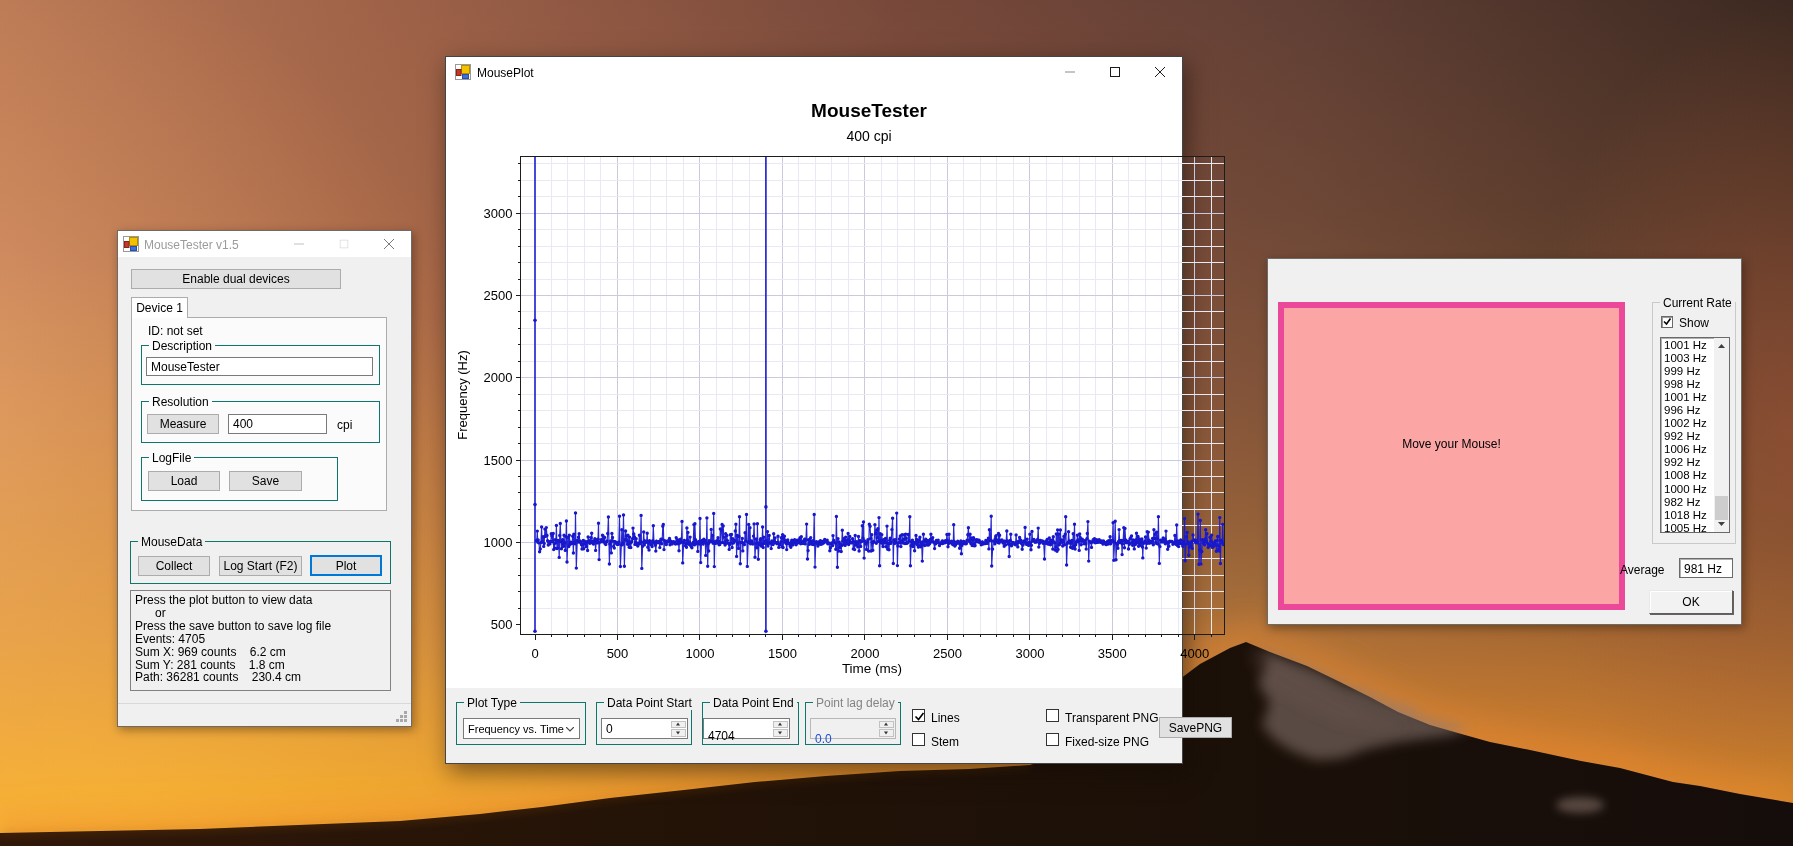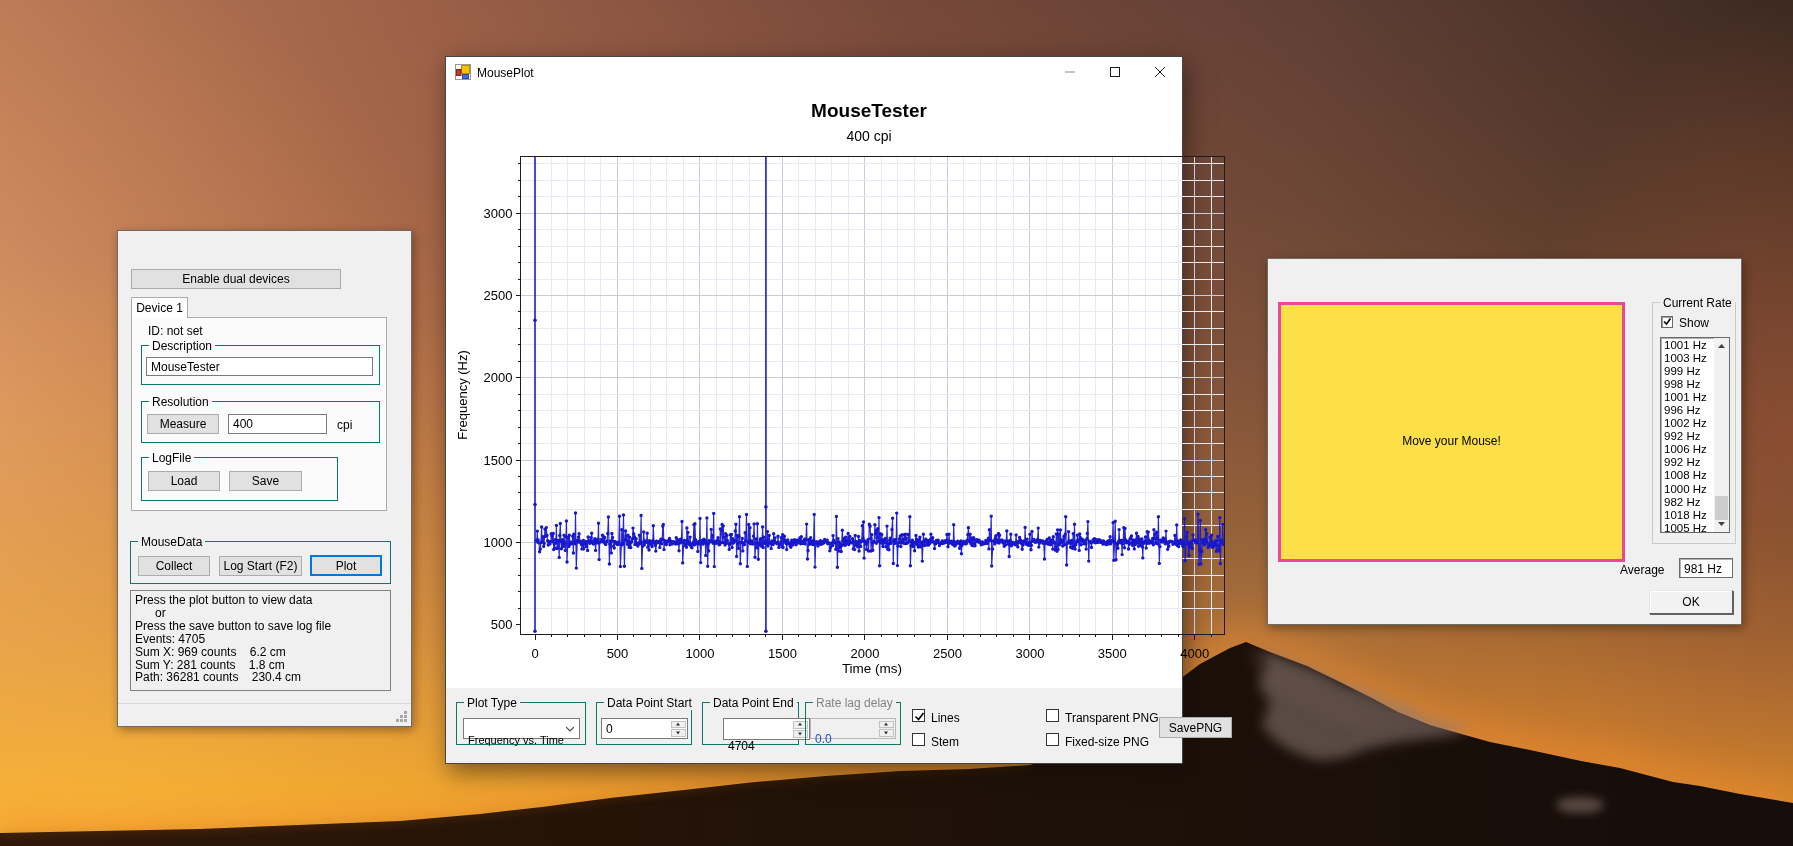--- a/index.html
+++ b/index.html
@@ -86,20 +86,46 @@
 <rect width="1793" height="846" fill="url(#rglow)"></rect>
 <rect width="1793" height="846" fill="url(#redge)"></rect>
 <path d="M0,833 L200,829 L400,821 L480,814 L542,807 L610,798 L684,790 L755,782 L826,776 L900,771 L969,769 L1030,765 L1080,749 L1120,723 L1160,694 L1200,664 L1230,648 L1246,642 L1270,652 L1307,666 L1340,682 L1370,697 L1398,712 L1430,725 L1465,735 L1490,742 L1530,750 L1581,761 L1620,768 L1673,782 L1700,786 L1740,794 L1793,803" fill="none" stroke="#ef8c2e" stroke-width="40" stroke-opacity="0.38" filter="url(#b14)"></path>
 <path d="M0,833 L200,829 L400,821 L480,814 L542,807 L610,798 L684,790 L755,782 L826,776 L900,771 L969,769 L1030,765 L1080,749 L1120,723 L1160,694 L1200,664 L1230,648 L1246,642 L1270,652 L1307,666 L1340,682 L1370,697 L1398,712 L1430,725 L1465,735 L1490,742 L1530,750 L1581,761 L1620,768 L1673,782 L1700,786 L1740,794 L1793,803 L1793,846 L0,846 Z" fill="url(#mnt)"></path>
 <path d="M0,833 L200,829 L400,821 L480,814 L542,807 L610,798 L684,790 L755,782 L826,776 L900,771 L969,769 L1030,765" fill="none" stroke="#a85a1e" stroke-width="2.5" stroke-opacity="0.5" filter="url(#b4)"></path>
 <path d="M1246,642 L1262,650 L1268,665 L1258,684 L1270,703 L1262,726 L1276,741 L1294,752 L1316,760 L1342,758 L1366,749 L1398,742 L1428,738 L1452,735 L1470,728 L1448,722 L1424,716 L1410,706 L1388,700 L1366,690 L1344,684 L1322,672 L1300,664 L1278,656 Z" fill="#8d7a72" fill-opacity="0.55" filter="url(#b6)"></path>
 <path d="M1250,648 L1290,668 L1330,690 L1372,712 L1410,728 L1380,730 L1340,724 L1300,706 L1268,686 L1252,664 Z" fill="#6b5850" fill-opacity="0.25" filter="url(#b6)"></path>
 <ellipse cx="1580" cy="805" rx="24" ry="8" fill="#8a756b" fill-opacity="0.55" filter="url(#b4)"></ellipse>
 </svg>
 <div class="win" id="w1" style="left:117px;top:230px;width:295px;height:497px;border:1px solid #6e6a66;box-shadow:2px 3px 9px rgba(30,15,5,.4)">
+ <div class="cap" style="height:26px">
+  <svg style="position:absolute;left:5px;top:5px" width="16" height="16" viewBox="0 0 16 16">
+          <rect x="0.5" y="0.5" width="15" height="15" fill="#fff" stroke="#9a9a9a"></rect>
+          <rect x="6.5" y="1.5" width="8" height="8" fill="#f2c200" stroke="#b78d00"></rect>
+          <rect x="1.5" y="5.5" width="4.5" height="6" fill="#c0392b" stroke="#8e2418"></rect>
+          <rect x="7.5" y="10.5" width="6" height="4" fill="#3f6fd8" stroke="#2a4ea8"></rect>
+        </svg>
+  <span class="ttl" style="left:26px;top:7px;color:#9b9b9b">MouseTester v1.5</span>
+  <div class="capbtns" style="height:26px">
+   <span class="cb">
+            <svg width="10" height="1">
+              <path d="M0 .5h10" stroke="#848484"></path>
+            </svg>
+          </span>
+   <span class="cb">
+            <svg width="9" height="9">
+              <rect x=".5" y=".5" width="8" height="8" fill="none" stroke="#d9d9d9"></rect>
+            </svg>
+          </span>
+   <span class="cb">
+            <svg width="10" height="10">
+              <path d="M0 0l10 10M10 0l-10 10" stroke="#7a7a7a"></path>
+            </svg>
+          </span>
+  </div>
+ </div>
  <div style="position:absolute;left:0;top:26px;right:0;bottom:0;background:#f0f0f0">
   <div class="btn" style="left:13px;top:12px;width:210px;height:20px">Enable dual devices</div>
   <div style="position:absolute;left:13px;top:40px;width:57px;height:21px;background:#fff;border:1px solid #acacac;border-bottom:none;font-size:12px;text-align:center;padding-top:3px;z-index:2">Device 1</div>
   <div style="position:absolute;left:13px;top:60px;width:256px;height:194px;background:#fbfbfb;border:1px solid #acacac">
    <div class="lbl" style="left:16px;top:6px">ID: not set</div>
    <div class="gb" style="left:9px;top:27px;width:239px;height:40px;background:#fbfbfb">
             <i style="background:#fbfbfb">Description</i>
     <div class="tb" style="left:4px;top:11px;width:227px;height:19px">MouseTester</div>
    </div>
    <div class="gb" style="left:9px;top:83px;width:239px;height:42px;background:#fbfbfb">
@@ -332,42 +358,42 @@
             <line x1="72.0" y1="76.83" x2="74.5" y2="76.83" stroke="#1c1c1c" stroke-width="1"></line>
           </g>
           <text x="426" y="585.5" text-anchor="middle" font-size="13.5">Time (ms)</text>
           <text x="21" y="308" text-anchor="middle" font-size="13" transform="rotate(-90 21 308)">Frequency (Hz)</text>
           <text x="423" y="30" text-anchor="middle" font-size="19" font-weight="bold">MouseTester</text>
           <text x="423" y="54" text-anchor="middle" font-size="14">400 cpi</text>
         </svg></div>
  <div style="position:absolute;left:0;top:631px;right:0;bottom:0;background:#f0f0f0">
   <div class="gb" style="left:10px;top:14px;width:130px;height:43px">
           <i style="background:#f0f0f0">Plot Type</i>
-   <div class="tb" style="left:6px;top:15px;width:117px;height:21px;padding-top:15px;font-size:11px">Frequency vs. Time
+   <div class="tb" style="left:6px;top:15px;width:117px;height:21px;padding-top:4px;font-size:11px">Frequency vs. Time
     <svg style="position:absolute;right:5px;top:8px" width="8" height="5">
               <path d="M0 0l4 4 4-4" fill="none" stroke="#444" stroke-width="1.2"></path>
             </svg>
    </div>
   </div>
   <div class="gb" style="left:150px;top:14px;width:96px;height:43px">
           <i style="background:#f0f0f0">Data Point Start</i>
    <div class="tb" style="left:4px;top:15px;width:87px;height:21px;padding-top:3px">0<span class="spin">
               <span class="up"></span>
               <span class="dn"></span>
             </span></div>
   </div>
   <div class="gb" style="left:256px;top:14px;width:97px;height:43px">
           <i style="background:#f0f0f0">Data Point End</i>
-   <div class="tb" style="left:20px;top:15px;width:87px;height:21px;padding-top:20px">4704<span class="spin">
+   <div class="tb" style="left:0;top:15px;width:87px;height:21px;padding-top:10px">4704<span class="spin">
               <span class="up"></span>
               <span class="dn"></span>
             </span></div>
   </div>
   <div class="gb" style="left:359px;top:14px;width:96px;height:43px">
-          <i style="background:#f0f0f0;color:#838383">Rate lag delay</i>
+          <i style="background:#f0f0f0;color:#838383">Point lag delay</i>
    <div class="tb" style="left:4px;top:15px;width:86px;height:21px;padding-top:13px;background:#f0f0f0;border-color:#b8b8b8;color:#1d4ed8">0.0<span class="spin">
               <span class="up"></span>
               <span class="dn"></span>
             </span></div>
   </div>
   <span class="ck" style="left:466px;top:21px">
           <svg width="13" height="13" viewBox="0 0 13 13">
             <path d="M2.5 6.5l3 3 5-6.5" fill="none" stroke="#000" stroke-width="1.6"></path>
           </svg>
         </span>
@@ -376,21 +402,21 @@
   <span class="lbl" style="left:485px;top:47px">Stem</span>
   <span class="ck" style="left:600px;top:21px"></span>
   <span class="lbl" style="left:619px;top:23px">Transparent PNG</span>
   <span class="ck" style="left:600px;top:45px"></span>
   <span class="lbl" style="left:619px;top:47px">Fixed-size PNG</span>
   <div class="btn" style="left:713px;top:29px;width:73px;height:21px">SavePNG</div>
  </div>
 </div>
 <div class="win" id="w3" style="left:1267px;top:258px;width:475px;height:367px;border:1px solid #6e6a66;box-shadow:2px 3px 9px rgba(30,15,5,.4)">
  <div style="position:absolute;left:0;top:26px;right:0;bottom:0;background:#f0f0f0">
-  <div style="position:absolute;left:10px;top:17px;width:347px;height:260px;background:#fde047;border:3px solid #ec4899">
+  <div style="position:absolute;left:10px;top:17px;width:347px;height:308px;background:#fca5a5;border:6px solid #ec4899">
    <div style="position:absolute;left:0;right:0;top:129px;text-align:center;font-size:12px">Move your Mouse!</div>
   </div>
   <div class="gb" style="left:384px;top:17px;width:84px;height:242px;border-color:#c9c9c9">
           <i style="background:#f0f0f0">Current Rate</i>
    <span style="position:absolute;left:8px;top:13px;width:12px;height:12px;background:#fff;border:1px solid #6a6a6a;box-shadow:inset 1px 1px 0 #9a9a9a">
     <svg width="10" height="10" viewBox="0 0 10 10" style="position:absolute;left:0;top:0">
               <path d="M2 4.5l2.5 2.5 4-5.5" fill="none" stroke="#000" stroke-width="1.5"></path>
             </svg>
    </span>
    <span class="lbl" style="left:26px;top:13px">Show</span>

